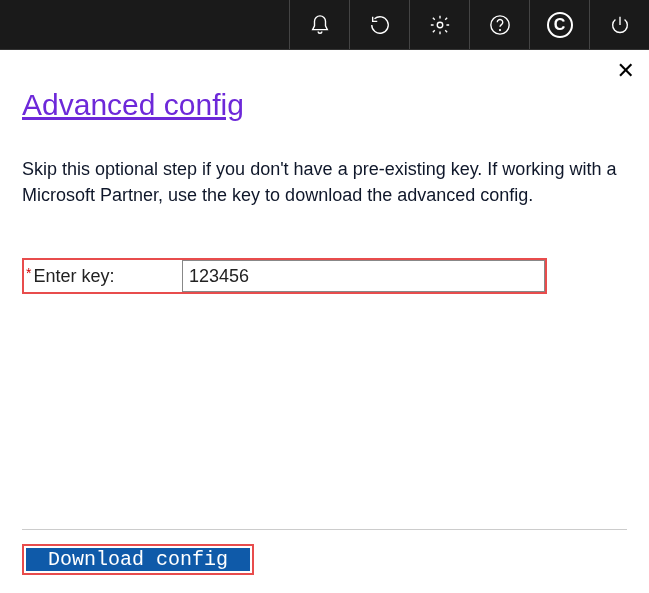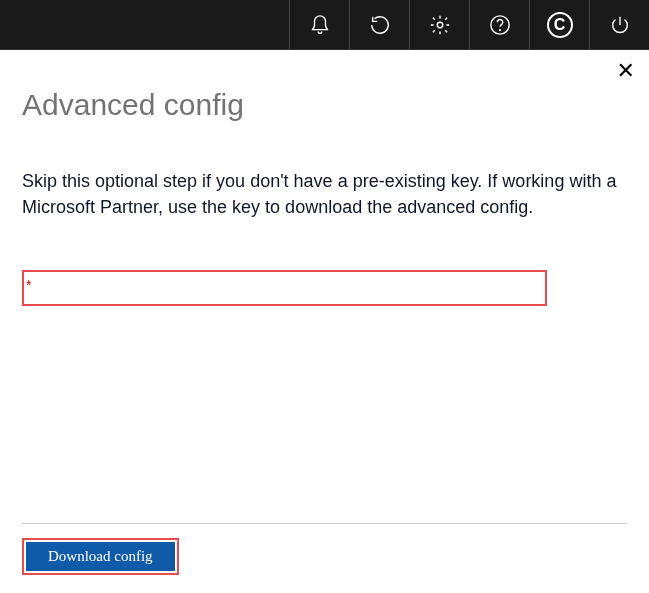--- a/index.html
+++ b/index.html
@@ -43,22 +43,23 @@
       cursor: pointer;
       font-weight: 400;
       background: none;
       border: none;
       line-height: 1;
     }
     .title {
       font-size: 30px;
       font-weight: 400;
       margin-top: 38px;
-      margin-bottom: 46px;
-      color: #737373;
+      margin-bottom: 34px;
+      color: #6d28d9;
+      text-decoration: underline;
     }
     .description {
       font-size: 18px;
       color: #0f172a;
       line-height: 1.45;
       margin-bottom: 50px;
     }
     .field-row {
       border: 2px solid #e84c4c;
       display: flex;
@@ -92,24 +93,24 @@
     }
     .download-btn-wrap {
       display: inline-block;
       border: 2px solid #e84c4c;
       padding: 2px;
     }
     .download-btn {
       background: #0f5aa9;
       color: #fff;
       border: none;
-      font-size: 15px;
-      padding: 6px 22px;
+      font-size: 20px;
+      padding: 0 22px;
       cursor: pointer;
-      font-family: Liberation Serif, serif;
+      font-family: Liberation Mono, monospace;
     }
     .copyright-circle {
       border: 2px solid #fff;
       border-radius: 50%;
       width: 26px;
       height: 26px;
       display: flex;
       align-items: center;
       justify-content: center;
       font-size: 16px;
@@ -162,21 +163,23 @@
   </button>
 
   <div class="panel-body">
     <h1 class="title">Advanced config</h1>
 
     <p class="description">Skip this optional step if you don't have a pre-existing key. If working with a Microsoft Partner, use the key to download the advanced config.</p>
 
     <div class="field-row">
       <div class="field-label">
         <span class="req-star">*</span>
+        <span>Enter key:</span>
       </div>
+      <input type="text" class="field-input" value="123456" style="">
     </div>
   </div>
 
   <div class="panel-footer">
     <span class="download-btn-wrap">
       <button class="download-btn">Download config</button>
     </span>
   </div>
 </div>
 

